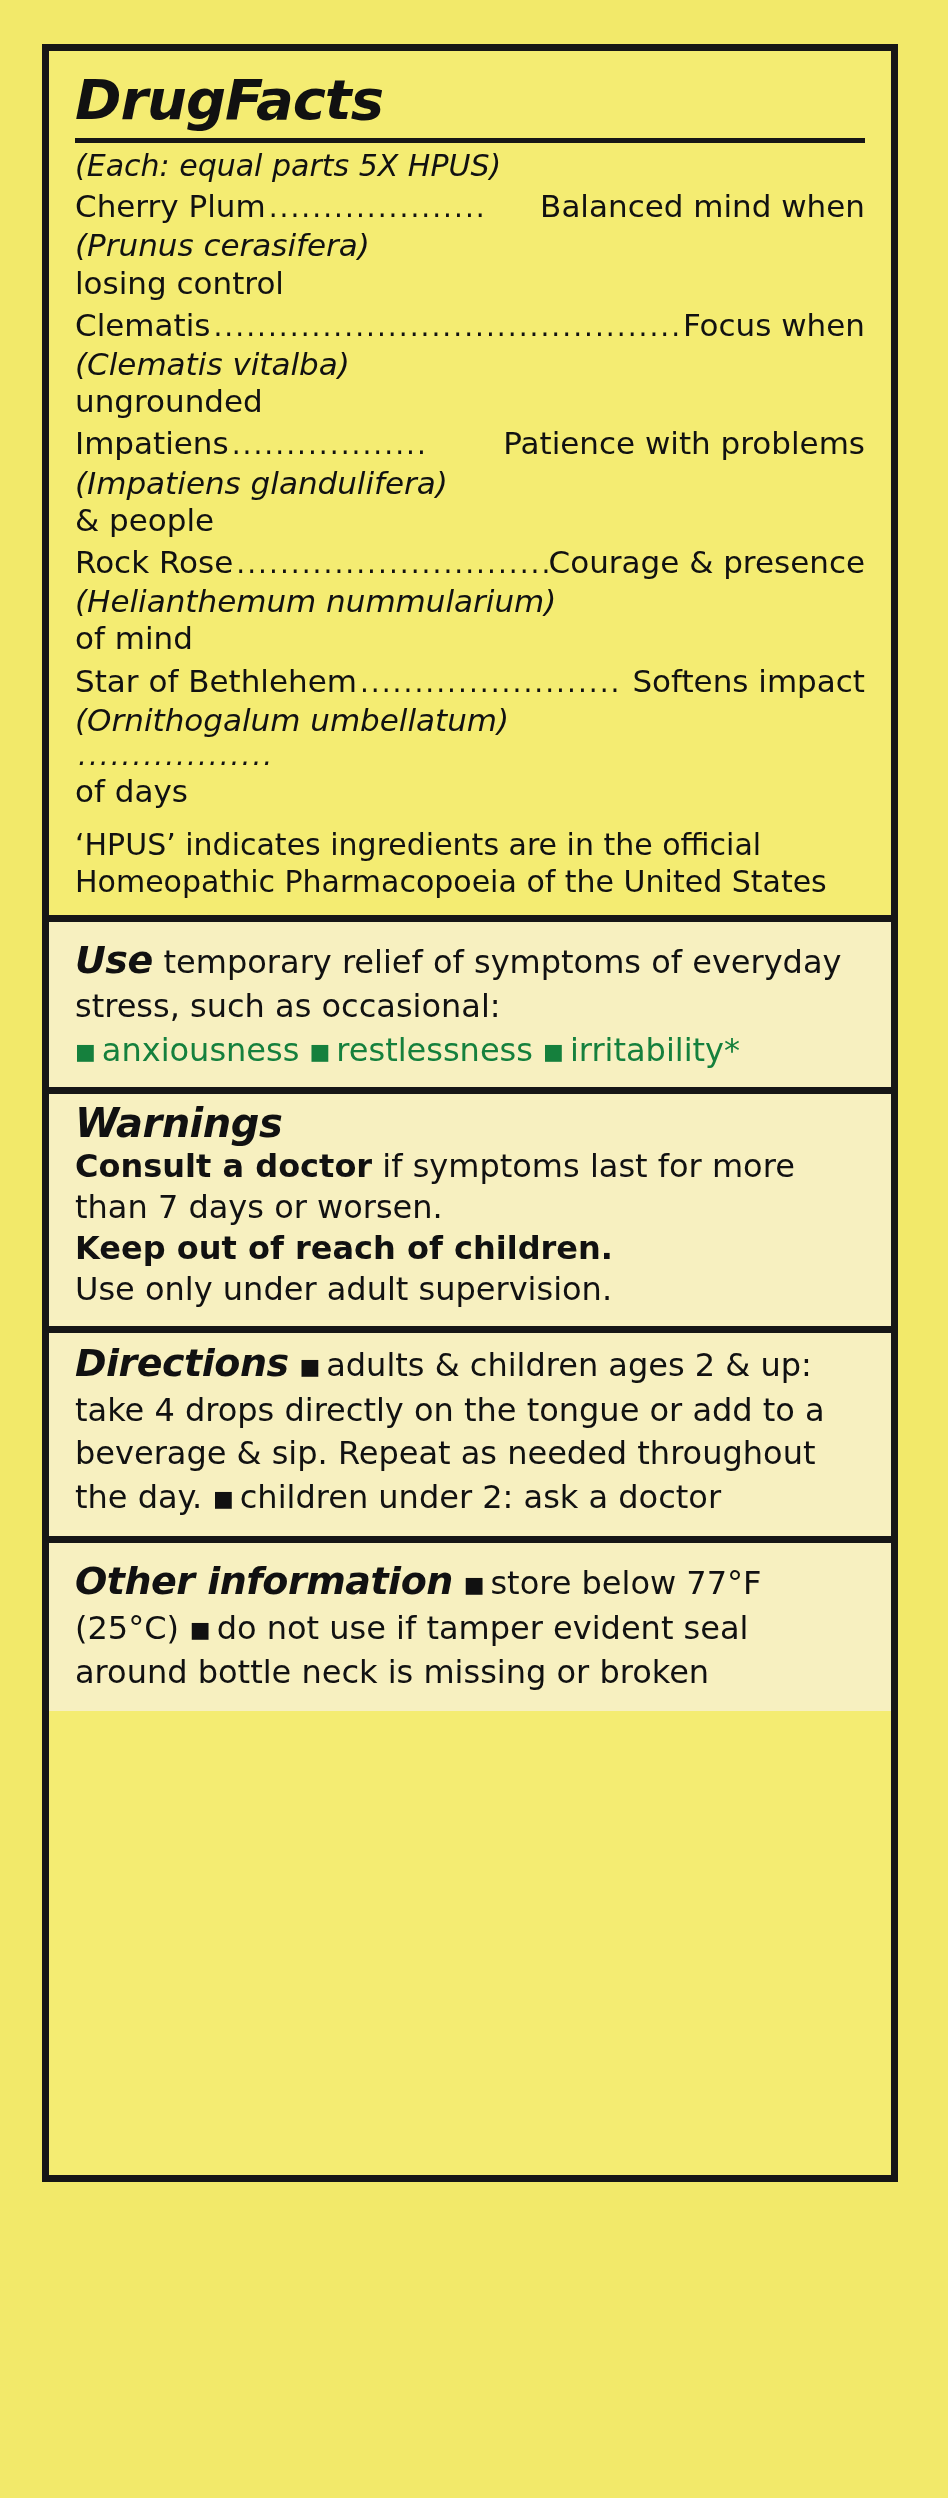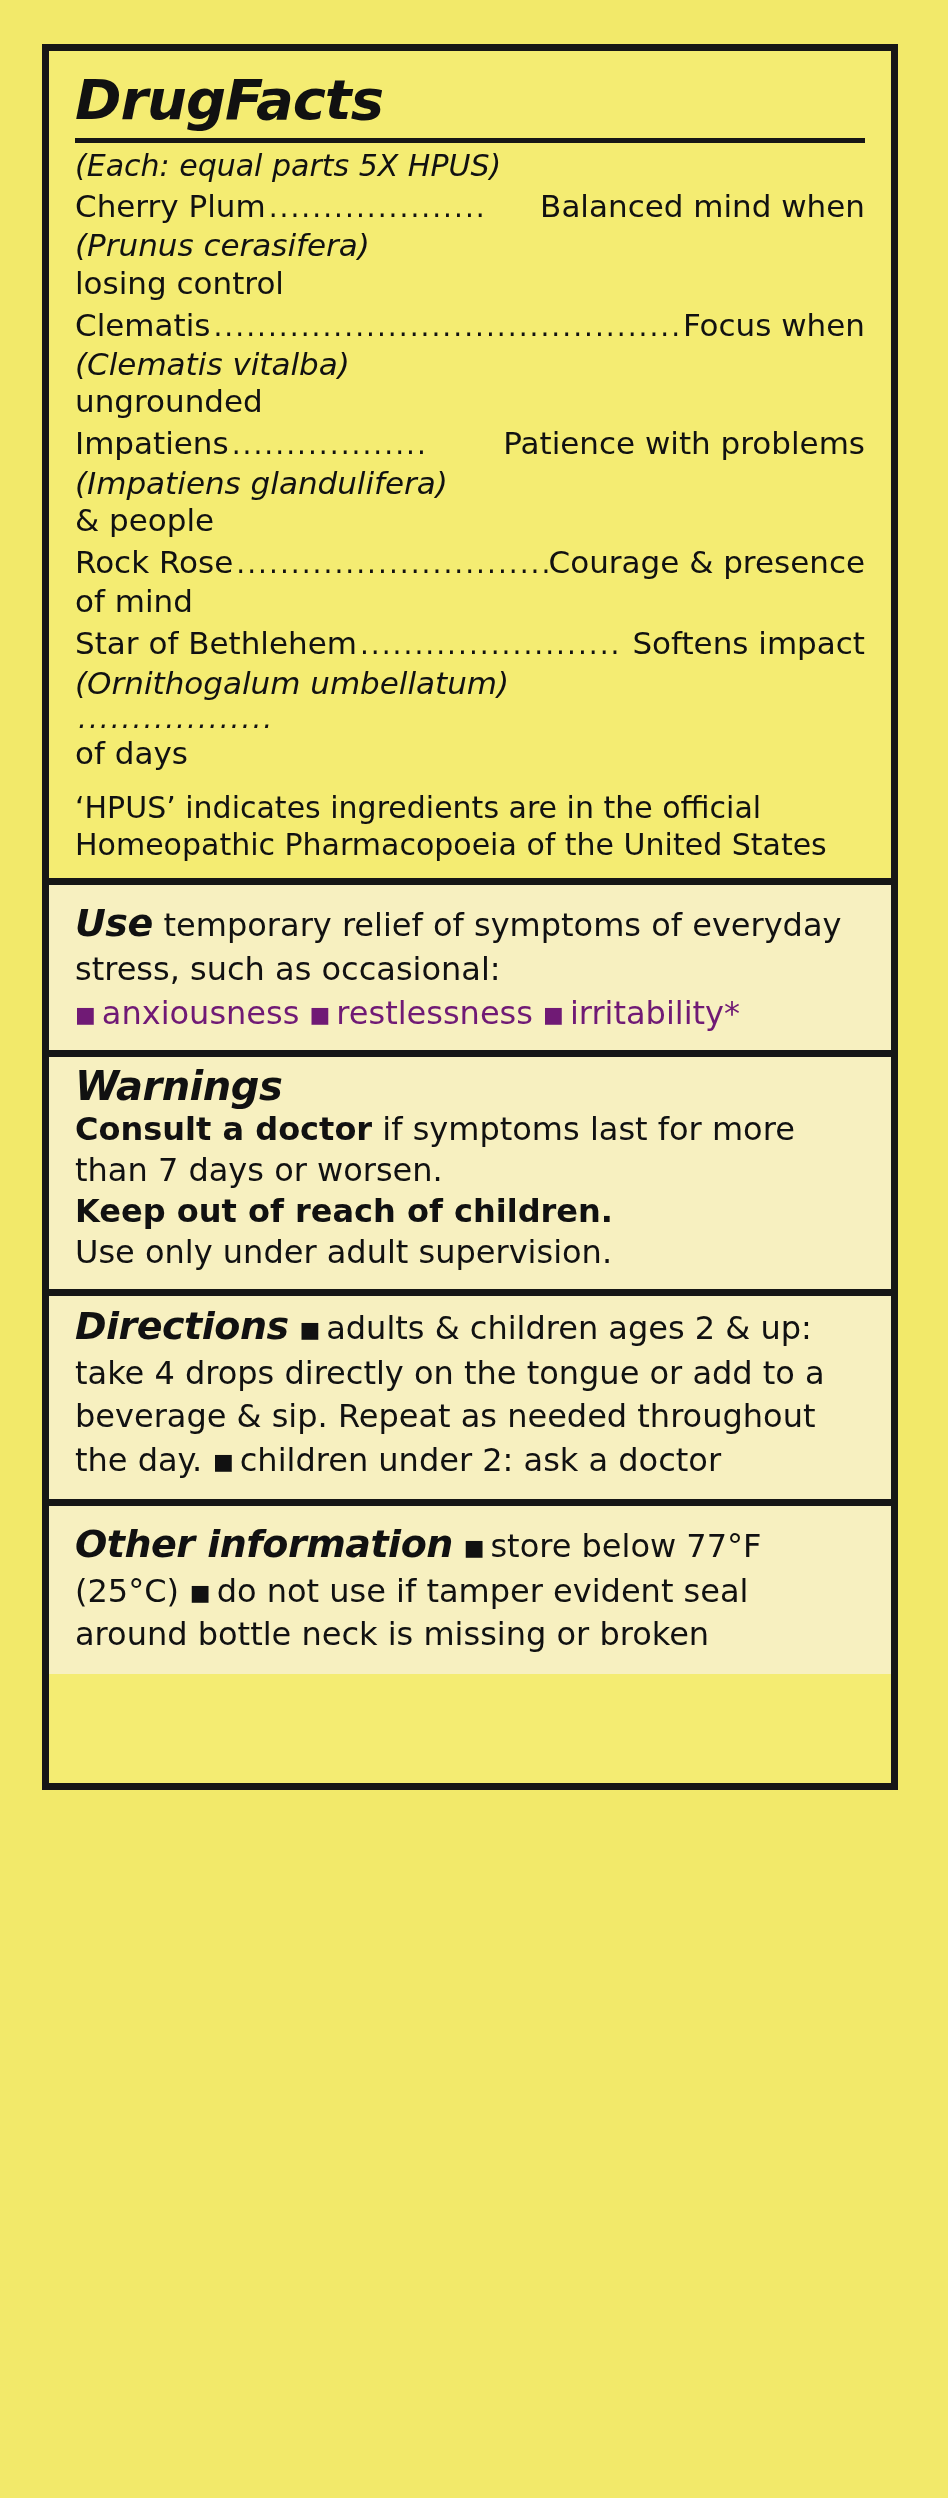--- a/index.html
+++ b/index.html
@@ -20,21 +20,21 @@
     height: 2498px;
     background: #f2e96a;
   }
 
   
   .panel {
     position: absolute;
     left: 42px;
     top: 44px;
     width: 856px;
-    height: 1746px;
+    height: 2138px;
     border: 7px solid #161616;
     background: #f4ec72;
     box-sizing: border-box;
     overflow: hidden;
   }
 
   .section {
     padding: 6px 26px 14px 26px;
     box-sizing: border-box;
   }
@@ -155,21 +155,21 @@
     letter-spacing: -0.5px;
   }
   .body-text {
     font-size: 32px;
     line-height: 1.28;
     color: #111;
   }
   .bullets {
     font-size: 32px;
     line-height: 1.3;
-    color: #701a75;
+    color: #15803d;
     margin-top: 2px;
   }
   .sq {
     font-size: 22px;
     vertical-align: 2px;
     padding: 0 6px 0 0;
   }
 
   .warn-title {
     font-weight: bold;
@@ -238,20 +238,21 @@
         </div>
       </div>
 
       <div class="ing">
         <div class="ing-row">
           <span class="ing-name">Rock Rose</span>
           <span class="dots">..............................</span>
           <span class="ing-purpose">Courage &amp; presence</span>
         </div>
         <div class="ing-latin">
+          <span>(Helianthemum nummularium)</span>
           <span class="cont">of mind</span>
         </div>
       </div>
 
       <div class="ing">
         <div class="ing-row">
           <span class="ing-name">Star of Bethlehem</span>
           <span class="dots">........................</span>
           <span class="ing-purpose">Softens impact</span>
         </div>

